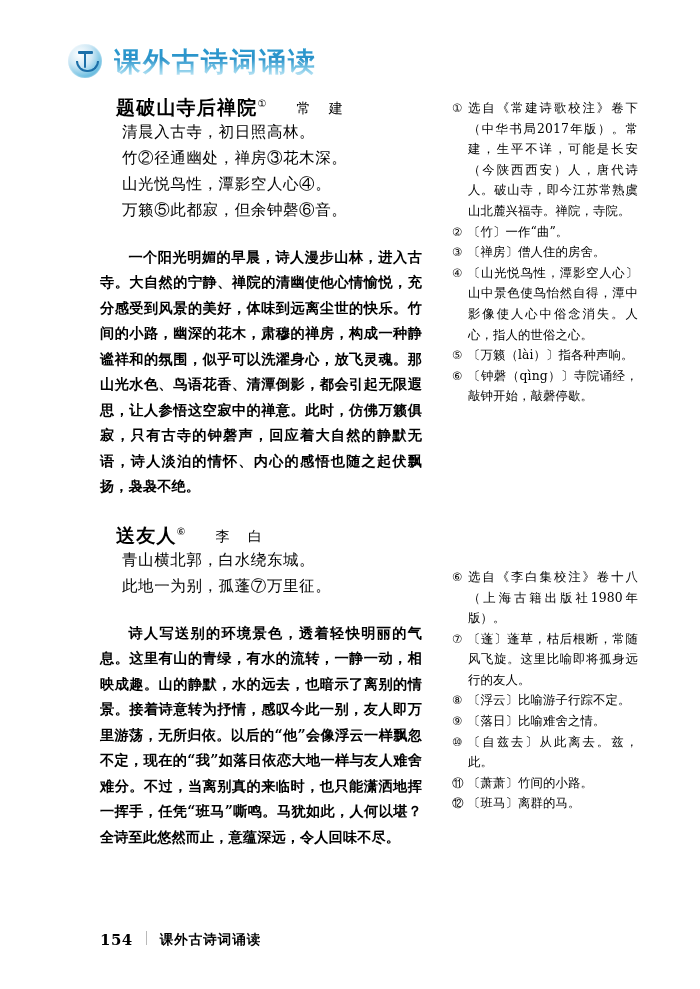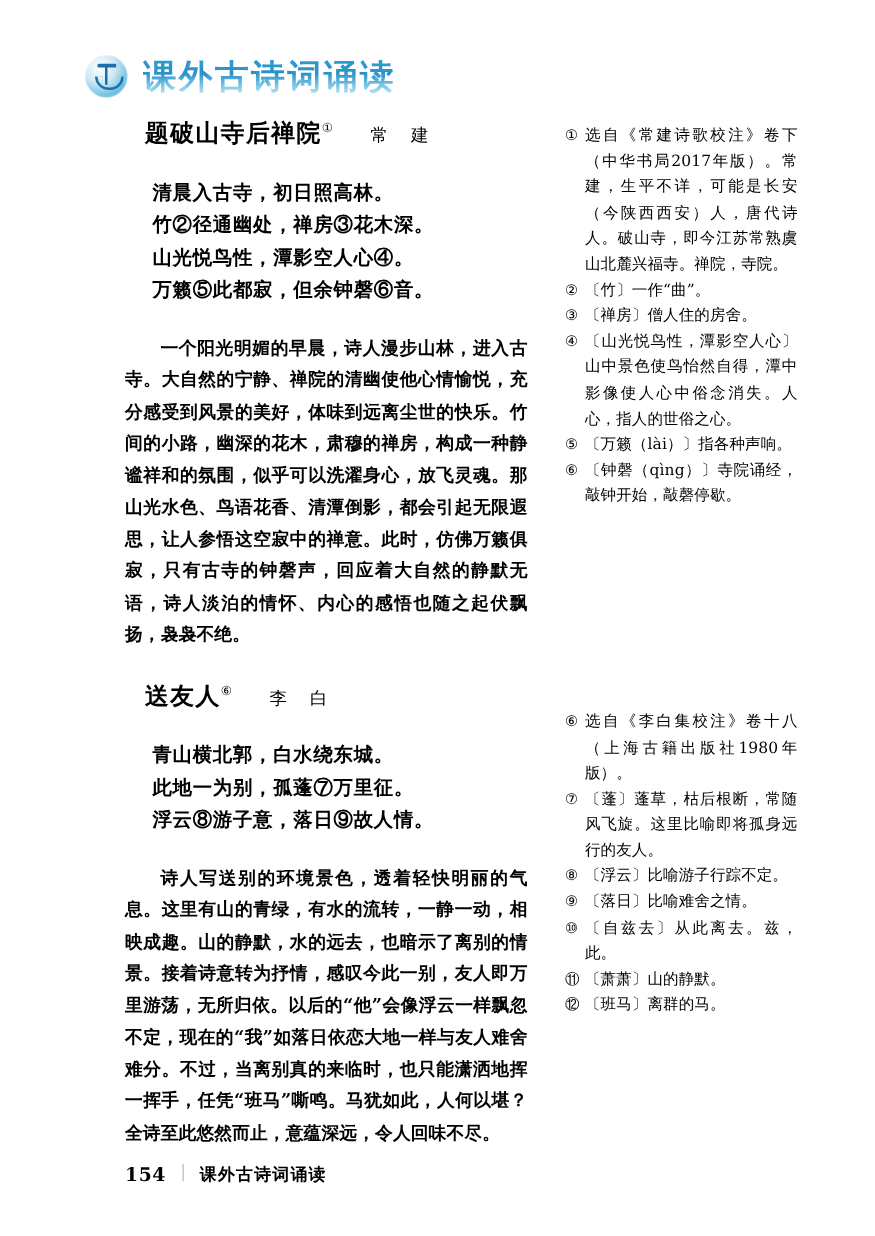--- a/index.html
+++ b/index.html
@@ -122,23 +122,21 @@
     font-family: "DejaVu Serif", "Liberation Serif", serif;
     font-size: 14px;
     font-weight: normal;
     letter-spacing: 7px;
     margin-left: 30px;
     padding-top: 4px;
     white-space: nowrap;
   }
 
   .poem-lines {
-    margin-top: 22px;
     margin-left: 22px;
-    font-weight: bold;
   }
   .poem-line {
     font-family: "DejaVu Serif", "Liberation Serif", serif;
     font-size: 15.5px;
     line-height: 26px;
     letter-spacing: 0.6px;
     white-space: nowrap;
   }
 
   .commentary {
@@ -249,21 +247,20 @@
     <div class="poem-block">
       <div class="poem-head">
         <div class="poem-title">
           <span>送友人</span><span class="note-ref">⑥</span>
         </div>
         <div class="poem-author">李 白</div>
       </div>
       <div class="poem-lines">
         <div class="poem-line">青山横北郭，白水绕东城。</div>
         <div class="poem-line">此地一为别，孤蓬⑦万里征。</div>
-        <div class="poem-line">浮云⑧游子意，落日⑨故人情。</div>
       </div>
       <div class="commentary">诗人写送别的环境景色，透着轻快明丽的气息。这里有山的青绿，有水的流转，一静一动，相映成趣。山的静默，水的远去，也暗示了离别的情景。接着诗意转为抒情，感叹今此一别，友人即万里游荡，无所归依。以后的“他”会像浮云一样飘忽不定，现在的“我”如落日依恋大地一样与友人难舍难分。不过，当离别真的来临时，也只能潇洒地挥一挥手，任凭“班马”嘶鸣。马犹如此，人何以堪？全诗至此悠然而止，意蕴深远，令人回味不尽。</div>
     </div>
 
   </div>
 
   <div class="notes-col">
 
     <div>
       <div class="note-item">
@@ -308,21 +305,21 @@
       <div class="note-item">
         <span class="note-num">⑨</span>
         <span class="note-body">〔落日〕比喻难舍之情。</span>
       </div>
       <div class="note-item">
         <span class="note-num">⑩</span>
         <span class="note-body">〔自兹去〕从此离去。兹，此。</span>
       </div>
       <div class="note-item">
         <span class="note-num">⑪</span>
-        <span class="note-body">〔萧萧〕山的静默。</span>
+        <span class="note-body">〔萧萧〕竹间的小路。</span>
       </div>
       <div class="note-item">
         <span class="note-num">⑫</span>
         <span class="note-body">〔班马〕离群的马。</span>
       </div>
     </div>
 
   </div>
 
   <div class="footer">

